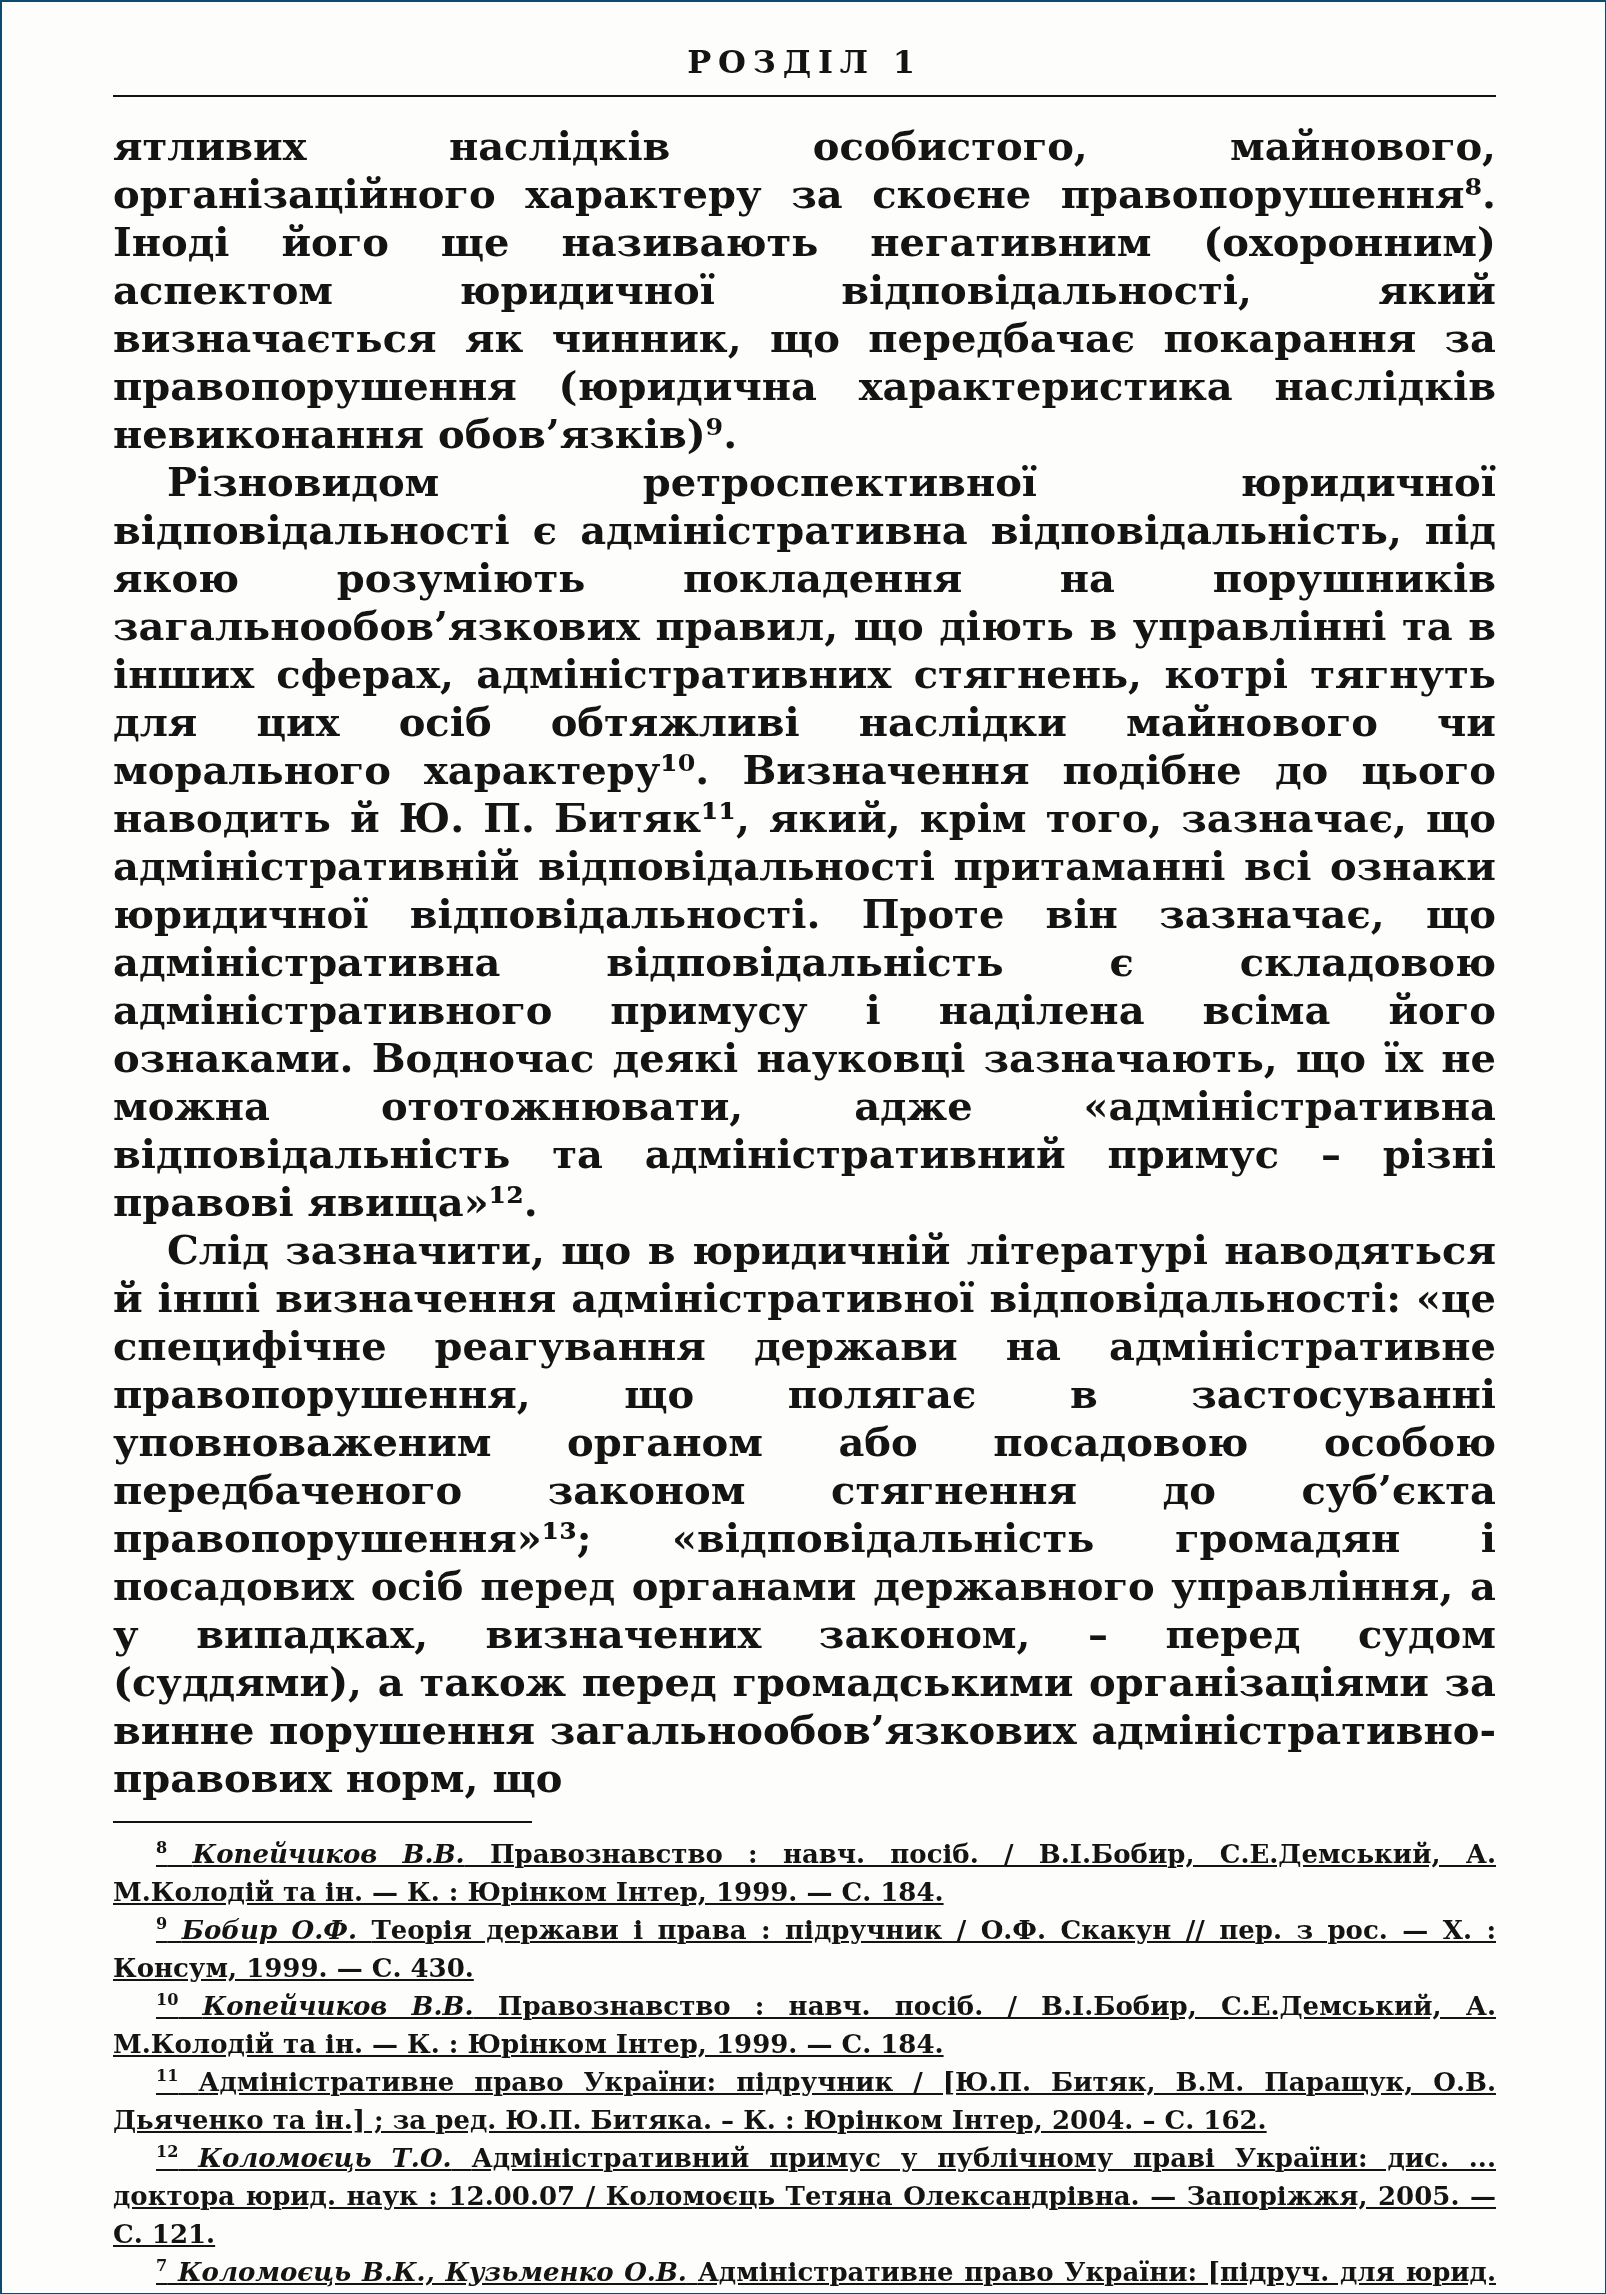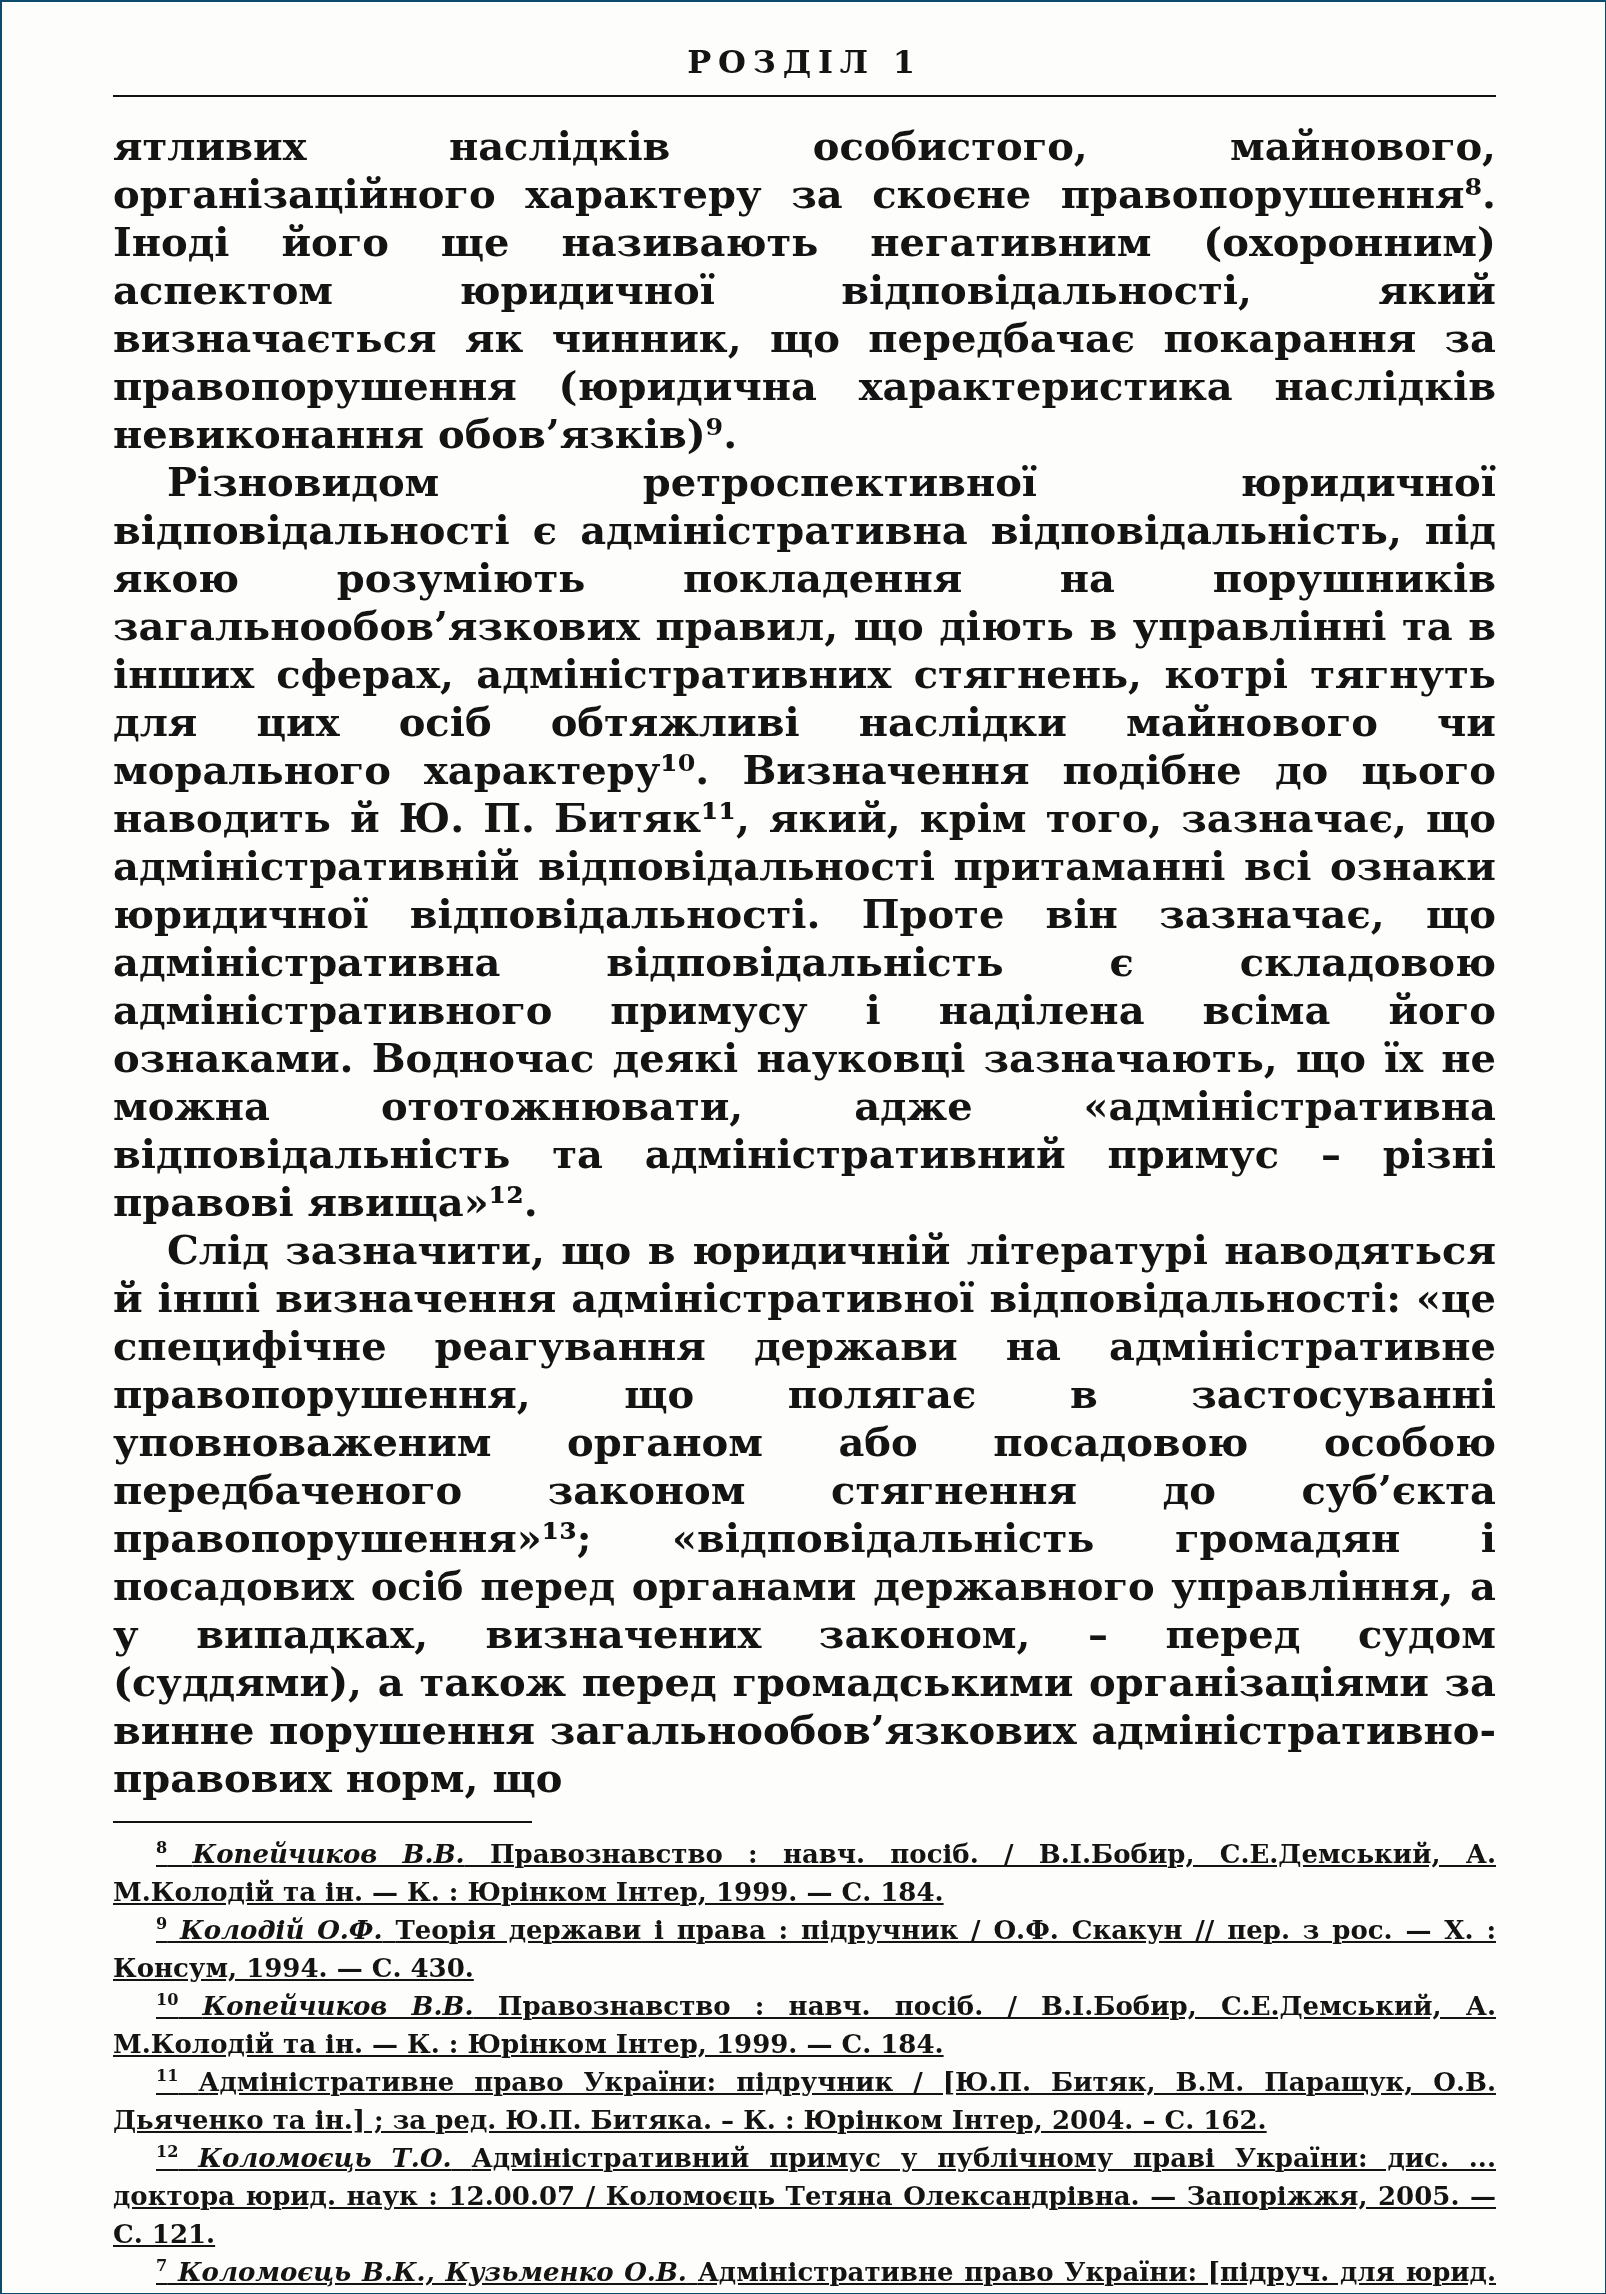--- a/index.html
+++ b/index.html
@@ -77,21 +77,21 @@
   <main class="body-text">
       <p class="para">ятливих наслідків особистого, майнового, організаційного характеру за скоєне правопорушення⁸. Іноді його ще називають негативним (охоронним) аспектом юридичної відповідальності, який визначається як чинник, що передбачає покарання за правопорушення (юридична характеристика наслідків невиконання обов’язків)⁹.</p>
       <p class="para indent">Різновидом ретроспективної юридичної відповідальності є адміністративна відповідальність, під якою розуміють покладення на порушників загальнообов’язкових правил, що діють в управлінні та в інших сферах, адміністративних стягнень, котрі тягнуть для цих осіб обтяжливі наслідки майнового чи морального характеру¹⁰. Визначення подібне до цього наводить й Ю. П. Битяк¹¹, який, крім того, зазначає, що адміністративній відповідальності притаманні всі ознаки юридичної відповідальності. Проте він зазначає, що адміністративна відповідальність є складовою адміністративного примусу і наділена всіма його ознаками. Водночас деякі науковці зазначають, що їх не можна ототожнювати, адже «адміністративна відповідальність та адміністративний примус – різні правові явища»¹².</p>
       <p class="para indent">Слід зазначити, що в юридичній літературі наводяться й інші визначення адміністративної відповідальності: «це специфічне реагування держави на адміністративне правопорушення, що полягає в застосуванні уповноваженим органом або посадовою особою передбаченого законом стягнення до суб’єкта правопорушення»¹³; «відповідальність громадян і посадових осіб перед органами державного управління, а у випадках, визначених законом, – перед судом (суддями), а також перед громадськими організаціями за винне порушення загальнообов’язкових адміністративно-правових норм, що</p>
     </main>
 
   <div class="footnote-rule"></div>
 
   <section class="footnotes">
       <p class="footnote"><sup>8</sup> <i>Копейчиков В.В.</i> <span>Правознавство : навч. посіб. / В.І.Бобир, С.Е.Демський, А. М.Колодій та ін. — К. : Юрінком Інтер, 1999. — С. 184.</span></p>
-      <p class="footnote"><sup>9</sup> <i>Колодій О.Ф.</i> <span>Теорія держави і права : підручник / О.Ф. Скакун // пер. з рос. — Х. : Консум, 1994. — С. 430.</span></p>
+      <p class="footnote"><sup>9</sup> <i>Бобир О.Ф.</i> <span>Теорія держави і права : підручник / О.Ф. Скакун // пер. з рос. — Х. : Консум, 1999. — С. 430.</span></p>
       <p class="footnote"><sup>10</sup> <i>Копейчиков В.В.</i> <span>Правознавство : навч. посіб. / В.І.Бобир, С.Е.Демський, А. М.Колодій та ін. — К. : Юрінком Інтер, 1999. — С. 184.</span></p>
       <p class="footnote"><sup>11</sup> <span>Адміністративне право України: підручник / [Ю.П. Битяк, В.М. Паращук, О.В. Дьяченко та ін.] ; за ред. Ю.П. Битяка. – К. : Юрінком Інтер, 2004. – С. 162.</span></p>
       <p class="footnote"><sup>12</sup> <i>Коломоєць Т.О.</i> <span>Адміністративний примус у публічному праві України: дис. ... доктора юрид. наук : 12.00.07 / Коломоєць Тетяна Олександрівна. — Запоріжжя, 2005. — С. 121.</span></p>
       <p class="footnote"><sup>7</sup> <i>Коломоєць В.К., Кузьменко О.В.</i> <span>Адміністративне право України: [підруч. для юрид. вузів і фак.] / В. Колпаков, О. Кузьменко – К.: Юрінком Інтер, 2003. – С. 289.</span></p>
     </section>
 
   <div class="page-number">10</div>
 
 </div>
 

